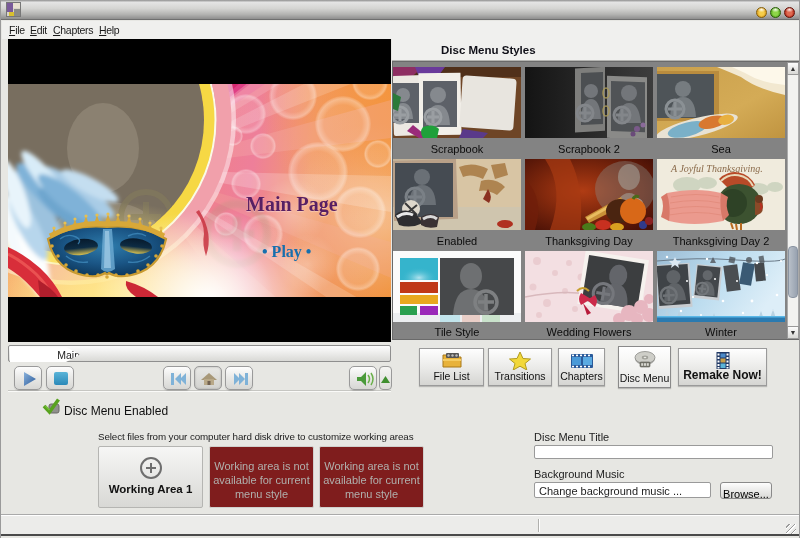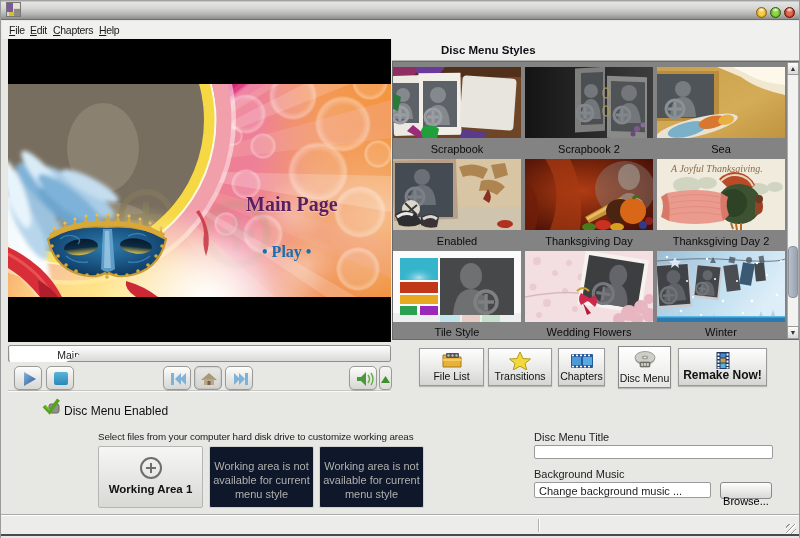--- a/index.html
+++ b/index.html
@@ -56,28 +56,28 @@
 .tbtn .lb{position:absolute;bottom:3px;left:0;right:0;}
 #tb-disc{top:346px;height:42px;background:linear-gradient(#ffffff,#f2f2f0 55%,#e6e6e4);border:1px solid #8a8a8a;}
 
 #seltext{left:97px;top:431px;font-size:9.8px;letter-spacing:-0.1px;color:#222;}
 .warea{top:446px;width:105px;height:62px;border-radius:2px;}
 #wa1{left:97px;background:linear-gradient(#f6f6f5,#d8d8d5);border:1px solid #b5b5b2;text-align:center;}
 #wa1 .plus{position:absolute;left:41px;top:10px;width:22px;height:22px;border-radius:50%;border:2px solid #6e6e6e;}
 #wa1 .plus:before{content:"";position:absolute;left:4px;top:8px;width:10px;height:2px;background:#6e6e6e;}
 #wa1 .plus:after{content:"";position:absolute;left:8px;top:4px;width:2px;height:10px;background:#6e6e6e;}
 #wa1 .lb{position:absolute;bottom:12px;left:0;right:0;font-weight:bold;font-size:11.5px;color:#111;}
-.wadis{background:#0f172a;border:1px solid #d0d0cd;color:#b0b0ad;font-size:11px;text-align:center;padding-top:12px;line-height:14px;}
+.wadis{background:#7f1d1d;border:1px solid #d0d0cd;color:#b0b0ad;font-size:11px;text-align:center;padding-top:12px;line-height:14px;}
 #wa2{left:208px;}
 #wa3{left:318px;}
 #lb-title{left:533px;top:431px;font-size:11px;color:#222;}
 #in-title{left:533px;top:445px;width:239px;height:14px;background:#fff;border:1px solid #9a9a9a;border-radius:2px;}
 #lb-music{left:533px;top:468px;font-size:11px;color:#222;}
 #in-music{left:533px;top:482px;width:177px;height:16px;background:#fff;border:1px solid #9a9a9a;border-radius:2px;font-size:11px;color:#222;padding:2px 0 0 4px;}
-#btn-browse{left:719px;top:482px;width:52px;height:17px;border-radius:3px;border:1px solid #8a8a8a;background:linear-gradient(#fdfdfd,#d9d9d6);font-size:11px;text-align:center;padding-top:12px;}
+#btn-browse{left:719px;top:482px;width:52px;height:17px;border-radius:3px;border:1px solid #8a8a8a;background:linear-gradient(#fdfdfd,#d9d9d6);font-size:11px;text-align:center;padding-top:5px;}
 
 #statline{left:0;top:514px;width:800px;height:1px;background:#aaa;}
 #statbar{left:0;top:515px;width:800px;height:21px;background:#ececea;border-top:1px solid #fff;border-bottom:2px solid #4a4a4a;}
 #statdiv{left:537px;top:519px;width:1px;height:13px;background:#b0b0ad;box-shadow:1px 0 0 #fff;}
 #grip{right:3px;top:524px;width:10px;height:10px;background:repeating-linear-gradient(135deg,transparent 0 2px,#9a9a9a 2px 3px,#fff 3px 4px);}
 </style>
 </head>
 <body>
 <div class="abs" id="titlebar">
   <div class="abs" id="appicon">

